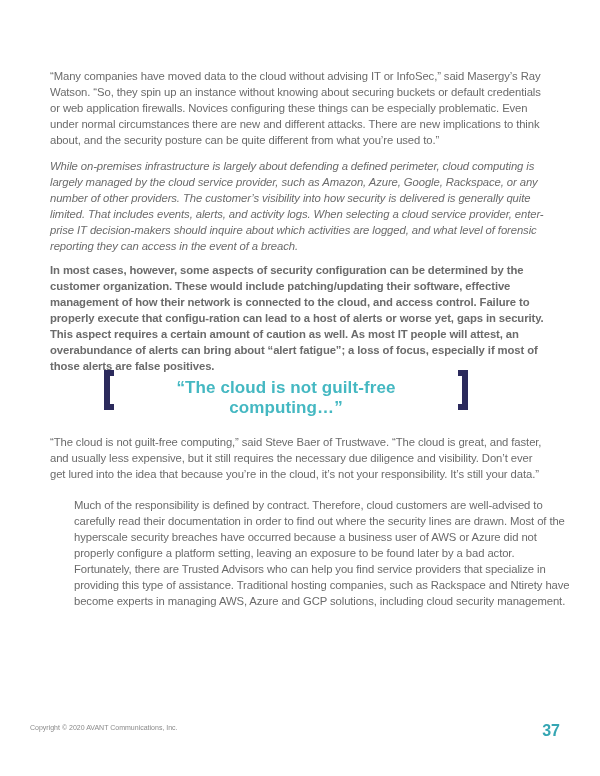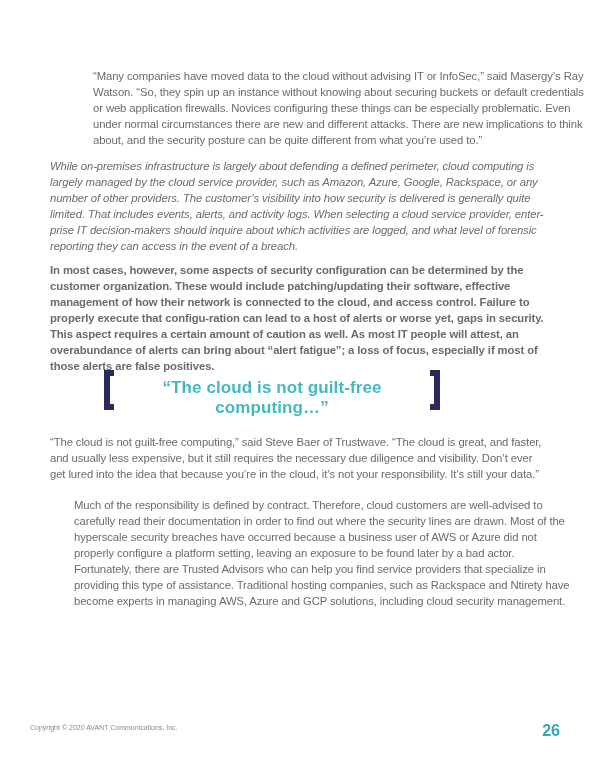--- a/index.html
+++ b/index.html
@@ -1,23 +1,23 @@
 <!DOCTYPE html>
 <html><head>
 <meta charset="utf-8">
 <style>
   html, body { margin:0; padding:0; background:#ffffff; }
   body { width:600px; height:776px; position:relative; overflow:hidden; font-family:"Liberation Sans", sans-serif; }
   .para { position:absolute; left:50px; width:500px; margin:0; font-size:11.3px; line-height:16px; color:#6b6b6b; letter-spacing:-0.1px; }
-  #p1 { top:68px;margin-left:43px; }
+  #p1 { top:68px; }
   #p2 { top:158px;font-style:italic; }
   #p3 { top:262px;font-weight:bold; }
   #p4 { top:434px; }
   #p5 { top:497px;margin-left:24px; }
-  .pull { position:absolute; left:104px; top:370px; width:336px; height:40px; }
+  .pull { position:absolute; left:104px; top:370px; width:364px; height:40px; }
   .bracket { position:absolute; top:0; width:10px; height:40px; border:6px solid #2b2a5c; box-sizing:border-box; }
   .bracket.left { left:0; border-right:none; }
   .bracket.right { right:0; border-left:none; }
   .pull-text { position:absolute; left:16px; right:16px; top:8px; text-align:center; font-size:17px; font-weight:bold; color:#45b8c2; letter-spacing:0.1px; }
   .copyright { position:absolute; left:30px; top:724px; font-size:7px; color:#8a8a8a; }
   .pagenum { position:absolute; right:40px; top:722px; font-size:16px; font-weight:bold; color:#35a6b3; }
 </style>
 </head>
 <body>
 
@@ -28,13 +28,13 @@
 <div class="pull">
   <div class="bracket left"></div>
   <div class="pull-text">“The cloud is not guilt-free computing…”</div>
   <div class="bracket right"></div>
 </div>
 
 <p class="para" id="p4">“The cloud is not guilt-free computing,” said Steve Baer of Trustwave. “The cloud is great, and faster, and usually less expensive, but it still requires the necessary due diligence and visibility. Don’t ever get lured into the idea that because you’re in the cloud, it’s not your responsibility.  It’s still your data.”</p>
 <p class="para" id="p5">Much of the responsibility is defined by contract. Therefore, cloud customers are well-advised to carefully read their documentation in order to find out where the security lines are drawn. Most of the hyperscale security breaches have occurred because a business user of AWS or Azure did not properly configure a platform setting, leaving an exposure to be found later by a bad actor. Fortunately, there are Trusted Advisors who can help you find service providers that specialize in providing this type of assistance.  Traditional hosting companies, such as Rackspace and Ntirety have become experts in managing AWS, Azure and GCP solutions, including cloud security management.</p>
 
 <div class="copyright">Copyright © 2020  AVANT Communications, Inc.</div>
-<div class="pagenum">26</div>
+<div class="pagenum">37</div>
 
 </body></html>

